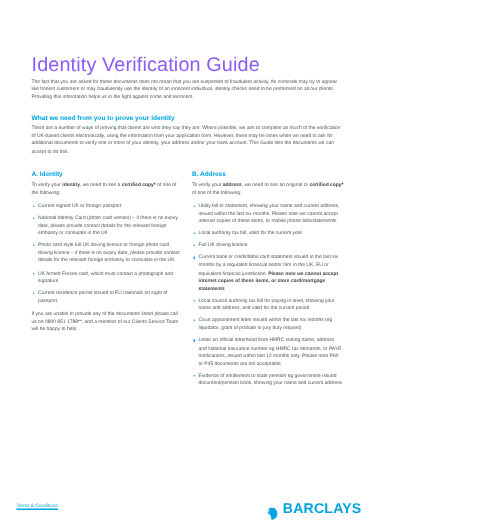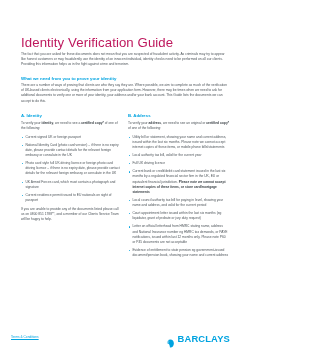--- a/index.html
+++ b/index.html
@@ -19,21 +19,21 @@
     inset: 0;
     background: #ffffff;
     padding: 0;
   }
   .doc-title {
     position: absolute;
     left: 21px;
     top: 26px;
     font-size: 13.2px;
     line-height: 15px;
-    color: #be185d;
+    color: #8b5cf6;
     font-weight: 400;
     letter-spacing: 0.1px;
     white-space: nowrap;
   }
   .intro {
     position: absolute;
     left: 21px;
     top: 49px;
     width: 208px;
     font-size: 3.3px;
@@ -115,21 +115,21 @@
     left: 11px;
     bottom: 13px;
     font-size: 3.2px;
     line-height: 5px;
     color: #00a3e0;
     text-decoration: underline;
     white-space: nowrap;
   }
   .brand {
     position: absolute;
-    right: 20px;
+    right: 9px;
     bottom: 10px;
     display: flex;
     align-items: center;
     gap: 2.5px;
   }
   .brand-eagle {
     width: 9px;
     height: 9px;
     flex: 0 0 auto;
   }

